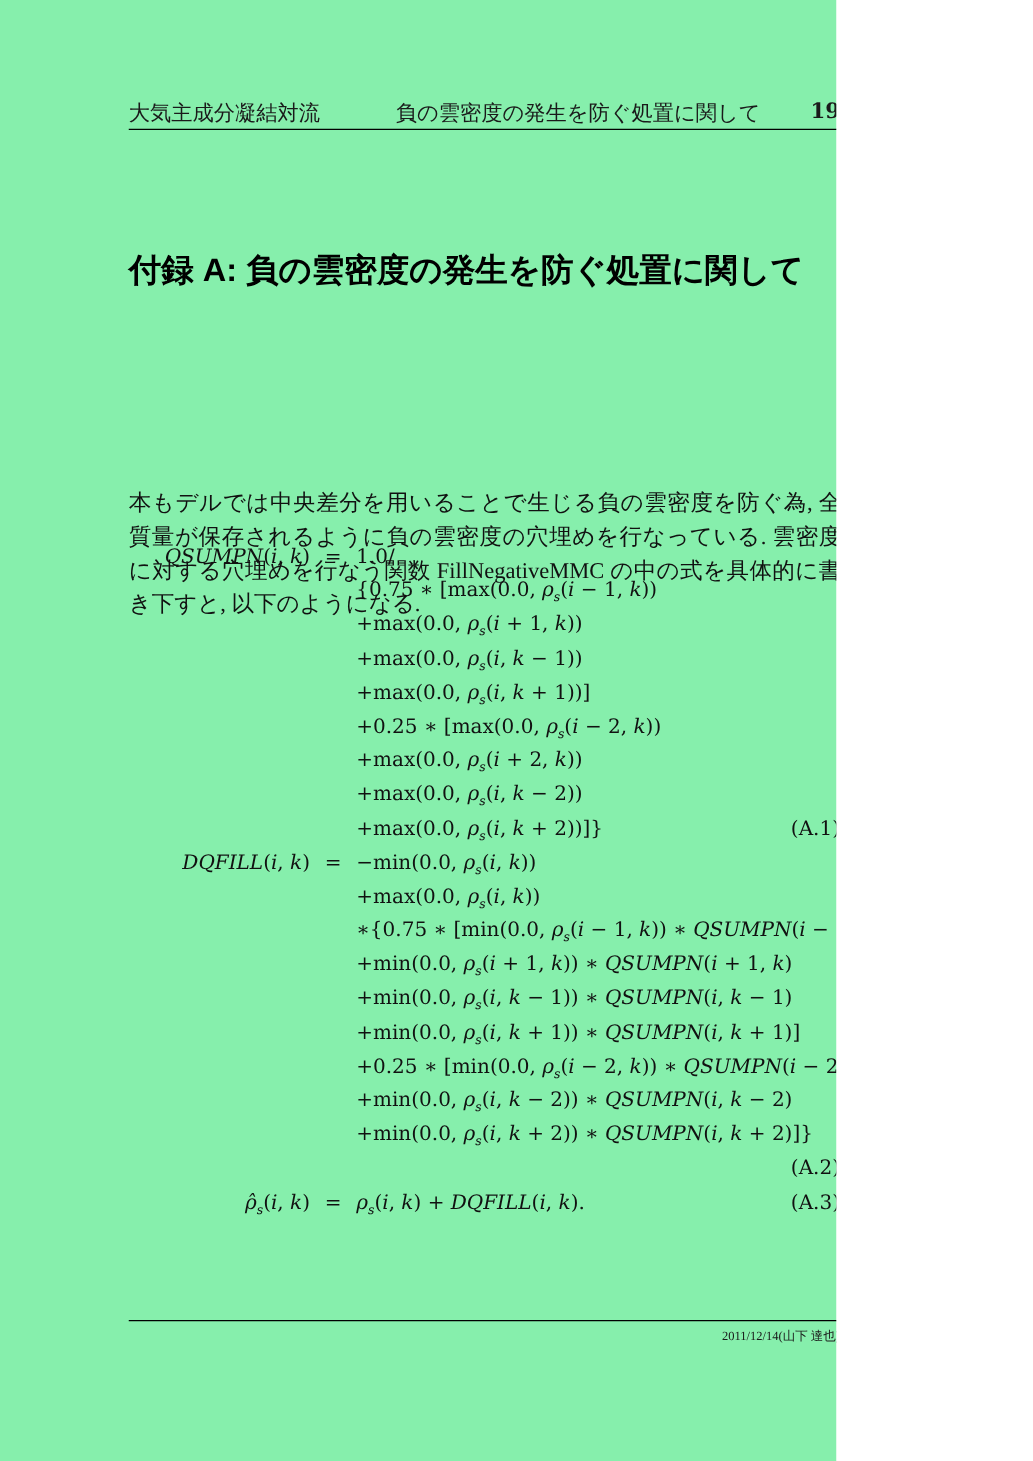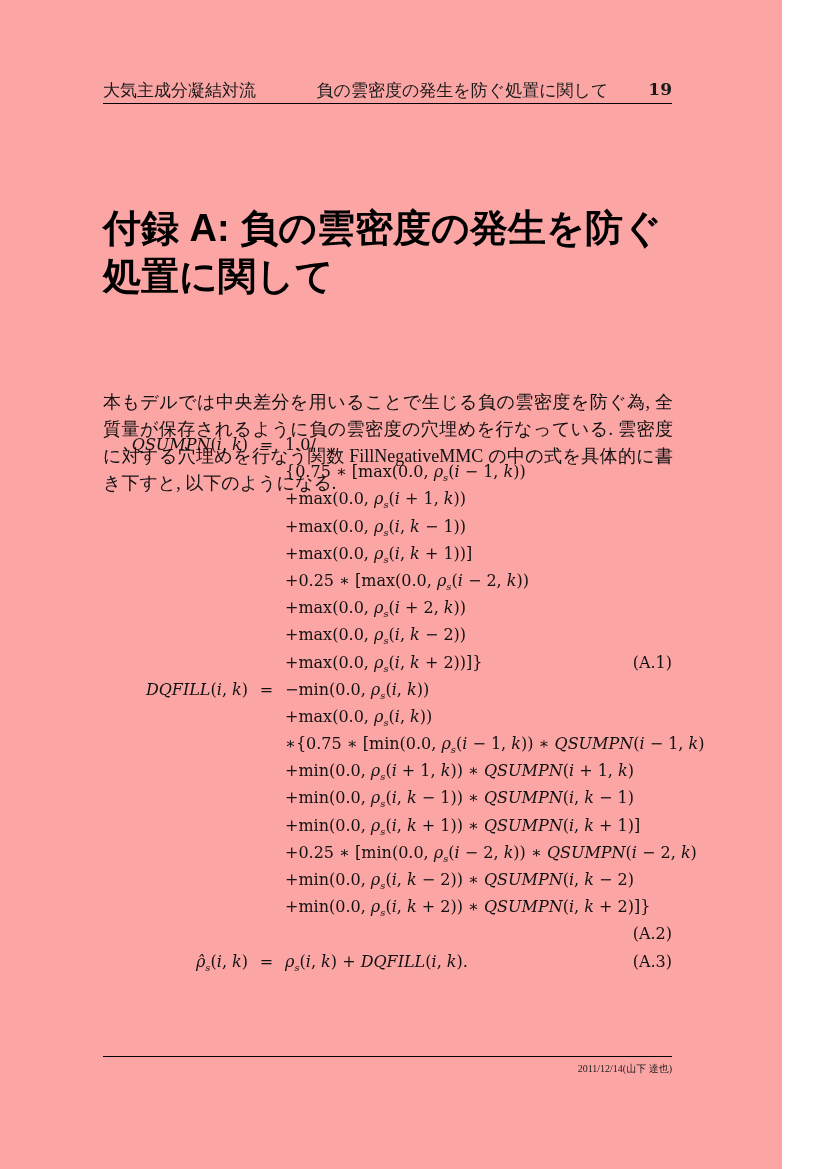--- a/index.html
+++ b/index.html
@@ -1,21 +1,21 @@
 <!DOCTYPE html>
 <html><head>
 <meta charset="utf-8">
 <style>
   * { margin: 0; padding: 0; box-sizing: border-box; }
   html, body { background: #ffffff; }
   .page {
     position: relative;
-    width: 782px;
+    width: 669px;
     height: 1169px;
-    background: #fca5a5;
+    background: #86efac;
     color: #1a1a1a;
     font-family: "Liberation Serif", "DejaVu Serif", serif;
     overflow: hidden;
     text-decoration: underline;
   }
   
   .header {
     position: absolute;
     left: 103px; top: 79px;
     width: 569px;
@@ -28,23 +28,23 @@
   .pagenum { font-weight: bold; margin-left: 40px; font-family: "DejaVu Serif", serif; }
   .header-rule {
     position: absolute;
     left: 103px; top: 103px;
     width: 569px; height: 1px;
     background: #000;
   }
   
   .title {
     position: absolute;
-    left: 103px; top: 204px;
+    left: 103px; top: 192px;
     width: 572px;
-    font-size: 38px;
+    font-size: 26px;
     line-height: 48px;
     font-weight: bold;
     font-family: "Liberation Sans", "DejaVu Sans", sans-serif;
     color: #000;
   }
   
   .body-par {
     position: absolute;
     left: 103px; top: 367px;
     width: 570px;

